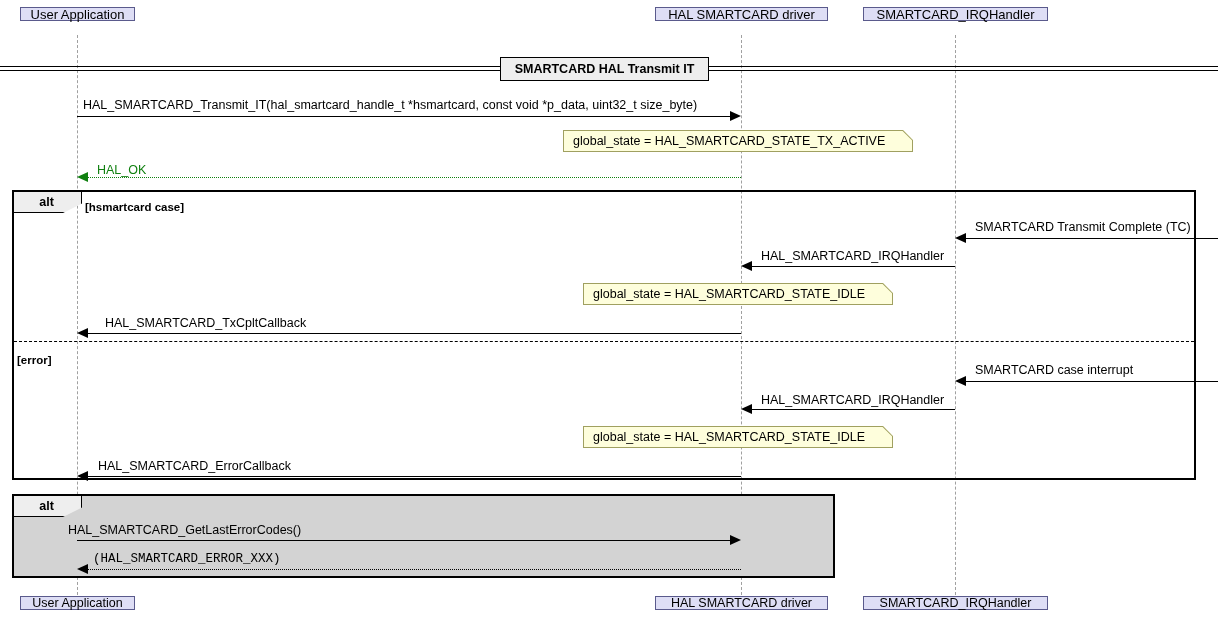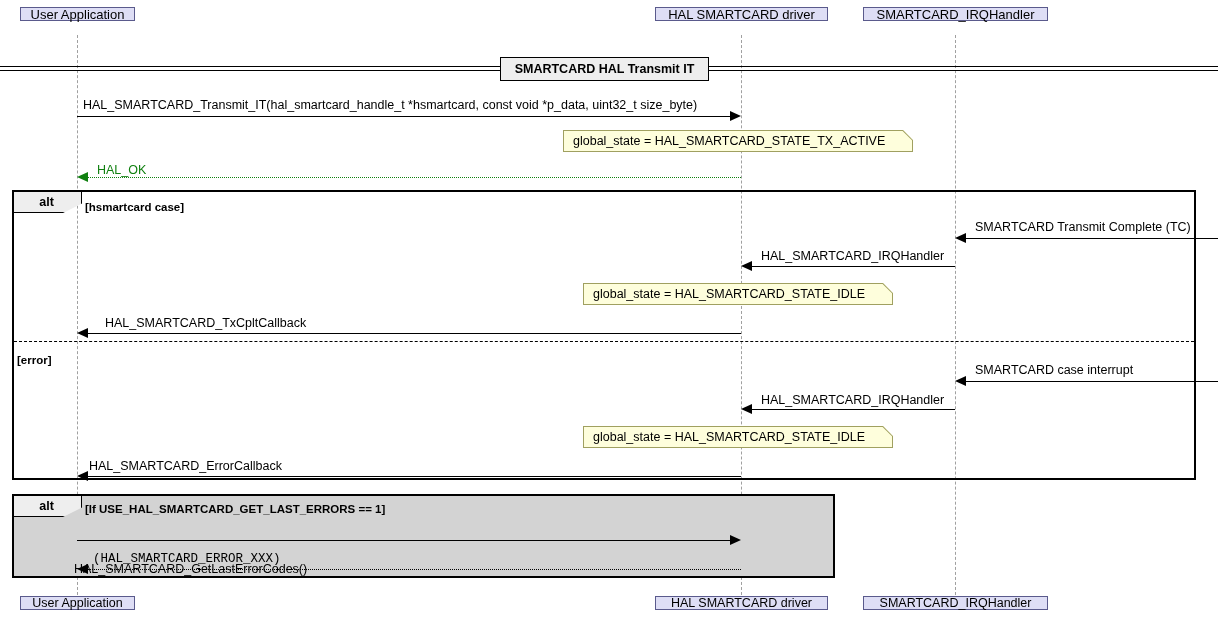--- a/index.html
+++ b/index.html
@@ -268,36 +268,33 @@
   </div>
   <div class="msg-line" style="left:752px; top:409px; width:203px;"></div>
   <div class="arrowhead left" style="left:741px; top:404px;"></div>
 
   <div class="note" style="left:583px; top:426px; width:310px;">
     <span>global_state = HAL_SMARTCARD_STATE_IDLE</span>
   </div>
   <div class="note-fold" style="left:883px; top:426px;"></div>
   <div class="note-fold-edge" style="left:883px; top:426px;"></div>
 
-  <div class="msg-label" style="left:89px; top:460px;text-align:center;">
+  <div class="msg-label" style="left:98px; top:460px;text-align:center;">
     <span>HAL_SMARTCARD_ErrorCallback</span>
   </div>
   <div class="msg-line" style="left:88px; top:476px; width:653px;"></div>
   <div class="arrowhead left" style="left:77px; top:471px;"></div>
 
   <div class="fragment shaded" style="left:12px; top:494px; width:823px; height:84px;">
     <div class="fragment-tab" style="width:68px;">
       <span>alt</span>
     </div>
   </div>
-  <div class="fragment-guard" style="left:85px; top:503px;">
-    <span>[If USE_HAL_SMARTCARD_GET_LAST_ERRORS == 1]</span>
-  </div>
-
-  <div class="msg-label" style="left:74px; top:524px;margin-top:39px;">
+
+  <div class="msg-label" style="left:68px; top:524px;">
     <span>HAL_SMARTCARD_GetLastErrorCodes()</span>
   </div>
   <div class="msg-line" style="left:77px; top:540px; width:653px;"></div>
   <div class="arrowhead right" style="left:730px; top:535px;"></div>
 
   <div class="msg-label" style="left:93px; top:553px;font-family:Liberation Mono, monospace;">
     <span>(HAL_SMARTCARD_ERROR_XXX)</span>
   </div>
   <div class="msg-line dotted" style="left:88px; top:569px; width:653px;"></div>
   <div class="arrowhead left" style="left:77px; top:564px;"></div>

